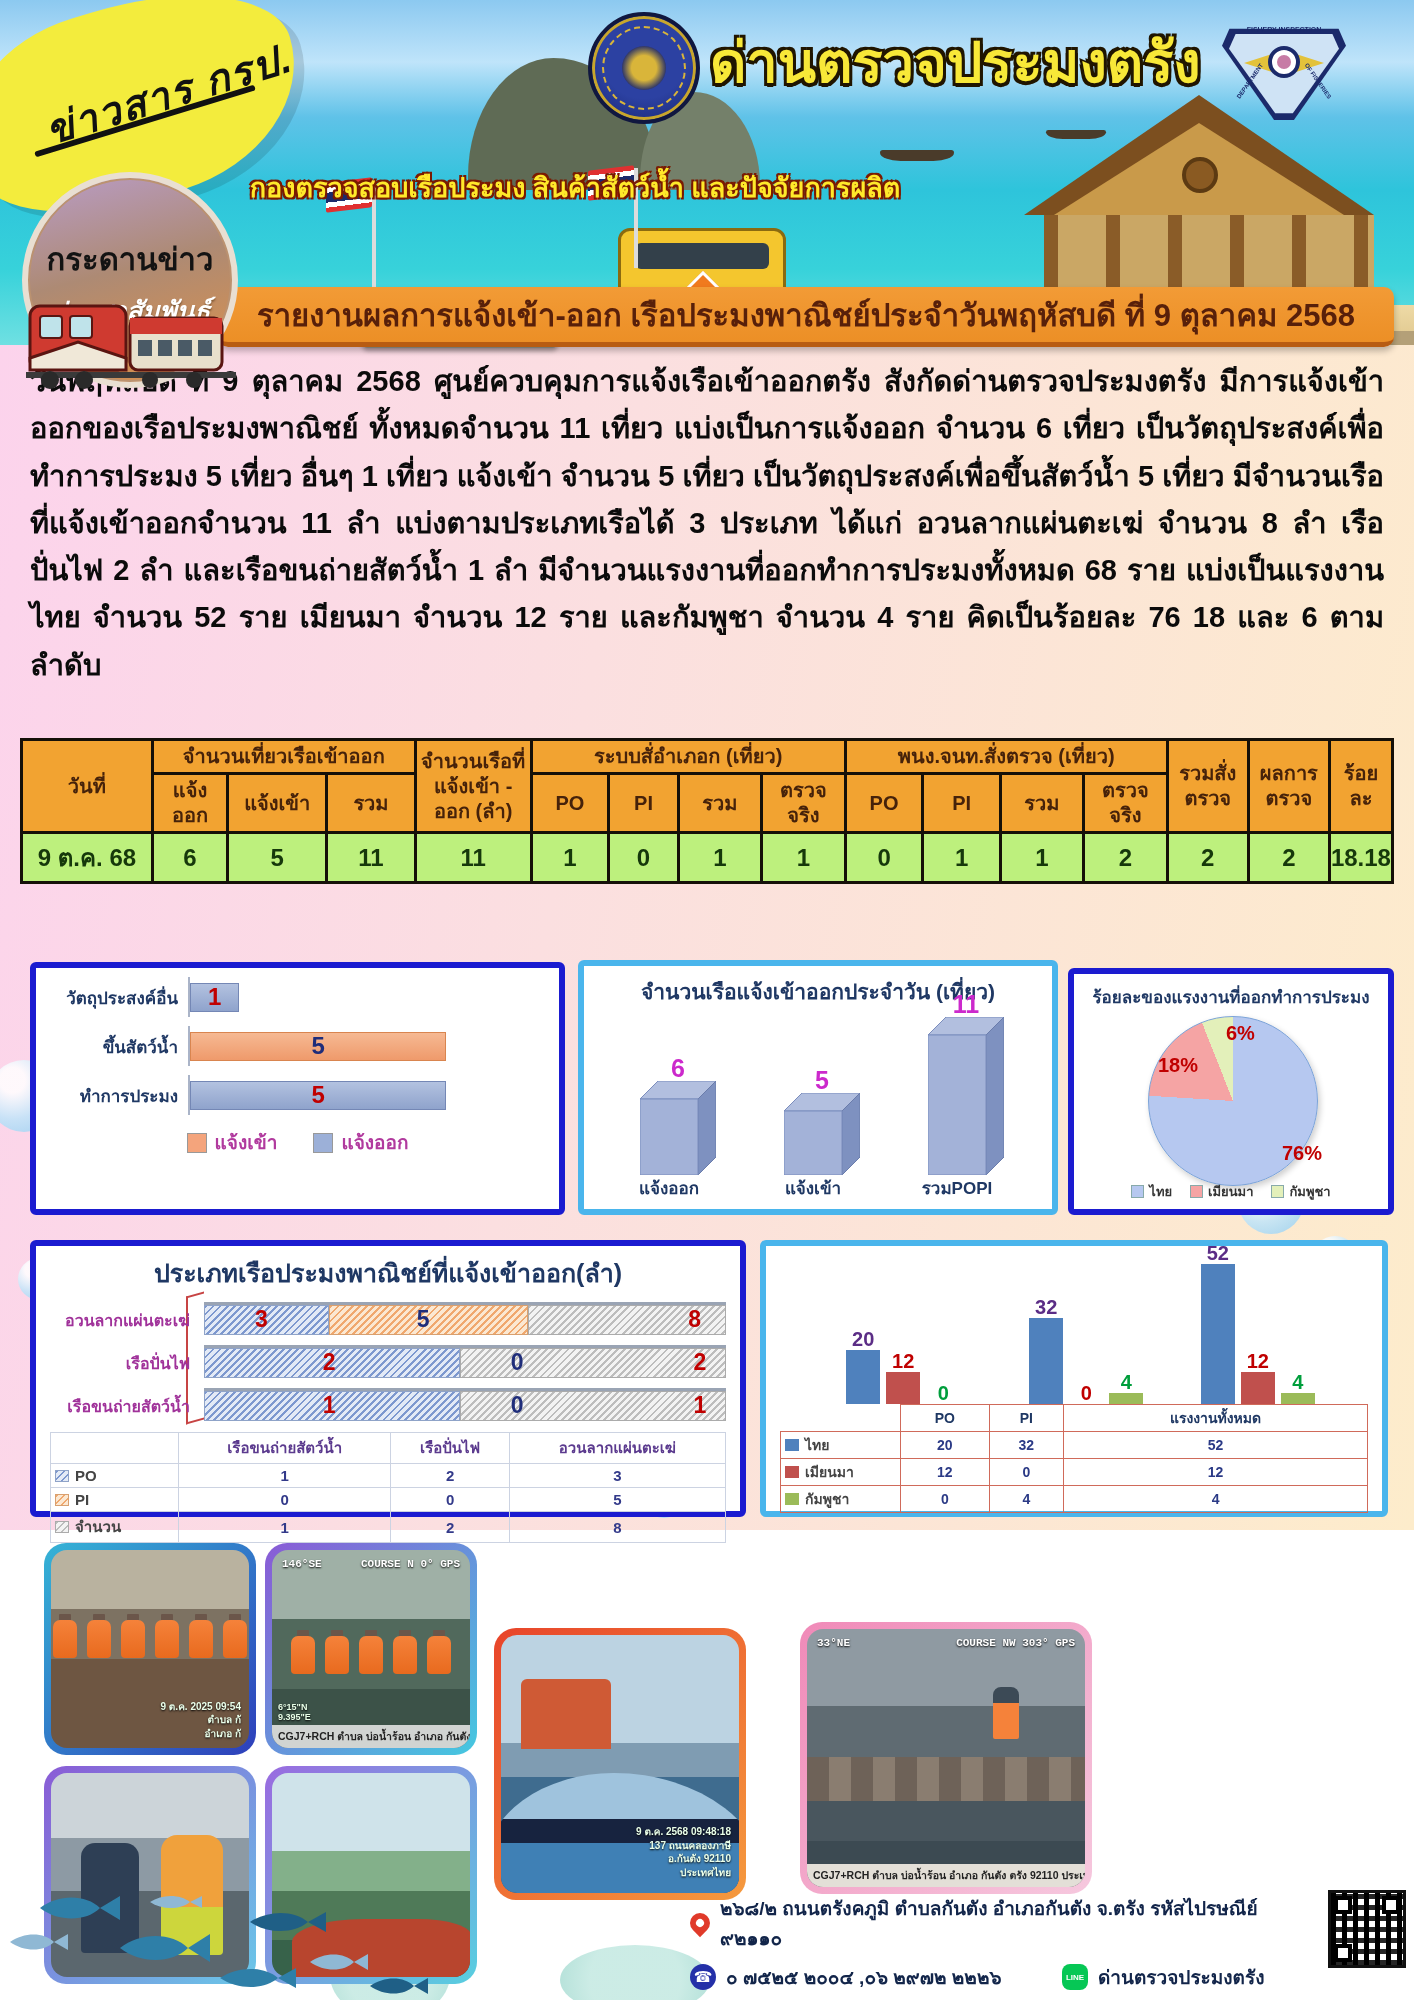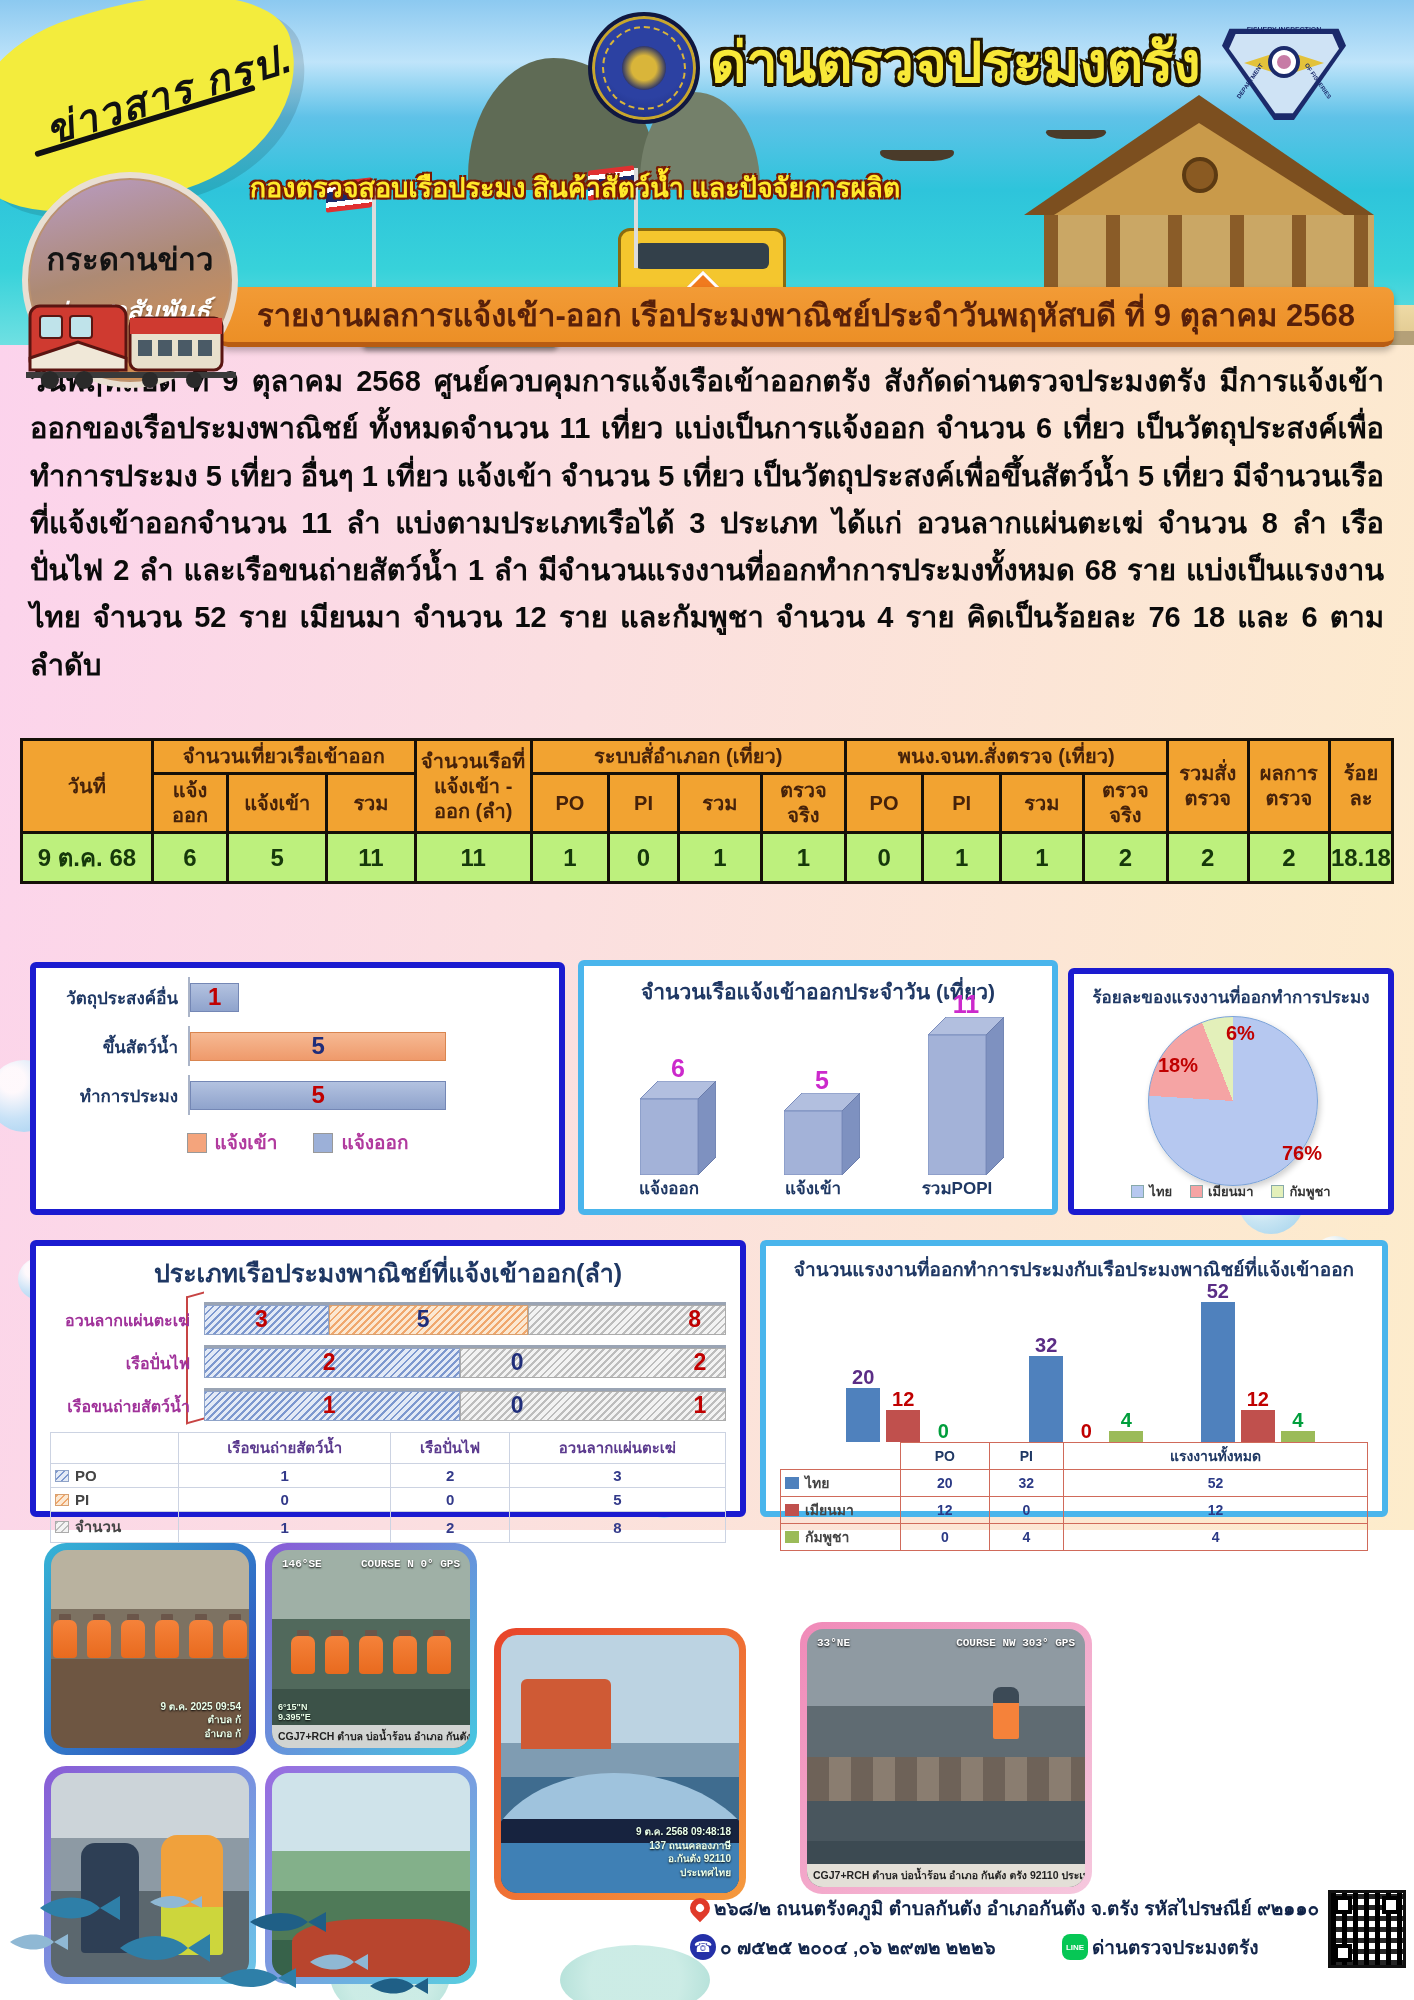--- a/index.html
+++ b/index.html
@@ -126,21 +126,21 @@
 .pwrap{position:absolute;border-radius:22px;padding:7px;z-index:6}
 .pin{width:100%;height:100%;border-radius:16px;overflow:hidden;position:relative}
 .gpsbar{position:absolute;left:0;right:0;top:8px;display:flex;justify-content:space-between;padding:0 10px;font-family:"Liberation Mono","DejaVu Sans Mono",monospace;font-size:11px;font-weight:bold;color:#fff;text-shadow:0 1px 2px #000}
 .capbar{position:absolute;left:0;right:0;bottom:0;background:rgba(235,235,235,.85);color:#222;font-size:10.5px;font-weight:bold;padding:3px 6px;white-space:nowrap;overflow:hidden}
 .stamp{position:absolute;right:8px;bottom:8px;text-align:right;color:#eaffea;font-size:10px;font-weight:bold;text-shadow:0 1px 2px #000;line-height:1.35}
 .vests{position:absolute;left:0;right:0;display:flex;justify-content:center;gap:10px}
 .vest{width:24px;height:38px;background:linear-gradient(180deg,#f5823a,#e86a1e);border-radius:7px 7px 4px 4px;box-shadow:0 -12px 0 -6px #6b564a}
 
 
 .contact{left:690px;top:1893px;width:630px;z-index:7;font-size:19px;font-weight:bold;color:#12254a}
-.crow{display:flex;align-items:center;gap:4px;margin-bottom:9px}
+.crow{display:flex;align-items:center;gap:10px;margin-bottom:9px}
 .cgrid{display:grid;grid-template-columns:372px auto;gap:9px 0}
 .ic{flex:0 0 auto;display:inline-flex;align-items:center;justify-content:center}
 .pinic{width:20px;height:20px;background:#e03a2a;border-radius:50% 50% 50% 0;transform:rotate(-45deg);position:relative}
 .pinic:after{content:"";position:absolute;left:6px;top:6px;width:8px;height:8px;border-radius:50%;background:#fff}
 .phic{width:26px;height:26px;border-radius:50%;background:#2430a8;color:#fff;font-size:15px}
 .lineic{width:26px;height:26px;border-radius:8px;background:#06c755;color:#fff;font-size:8px;font-weight:bold}
 .qr{left:1328px;top:1890px;width:78px;height:78px;border:3px solid #111;background:
  repeating-linear-gradient(0deg,rgba(0,0,0,.85) 0 5px,transparent 5px 11px),
  repeating-linear-gradient(90deg,#000 0 5px,#fff 5px 11px);z-index:7}
 .qr i{position:absolute;width:18px;height:18px;border:4px solid #000;background:#fff}
@@ -419,21 +419,20 @@
       <td class="nm"><span class="sw3 h-num"></span><span>จำนวน</span></td>
       <td>1</td>
       <td>2</td>
       <td>8</td>
     </tr>
   </tbody>
     </table>
 </div>
 
 <div class="cbox bE">
-  <div class="ct" style="font-size:19px;margin:8px 8px 0">จำนวนแรงงานที่ออกทำการประมงกับเรือประมงพาณิชย์ที่แจ้งเข้าออก</div>
   <div class="eplot">
     <div class="grp" style="left:10%">
       <div class="bitem">
           <span class="v" style="color:#5B2D86">20</span>
           <div class="bar" style="height:54px;background:#4F81BD"></div>
         </div>
       <div class="bitem">
           <span class="v" style="color:#C00000">12</span>
           <div class="bar" style="height:32px;background:#C0504D"></div>
         </div>

